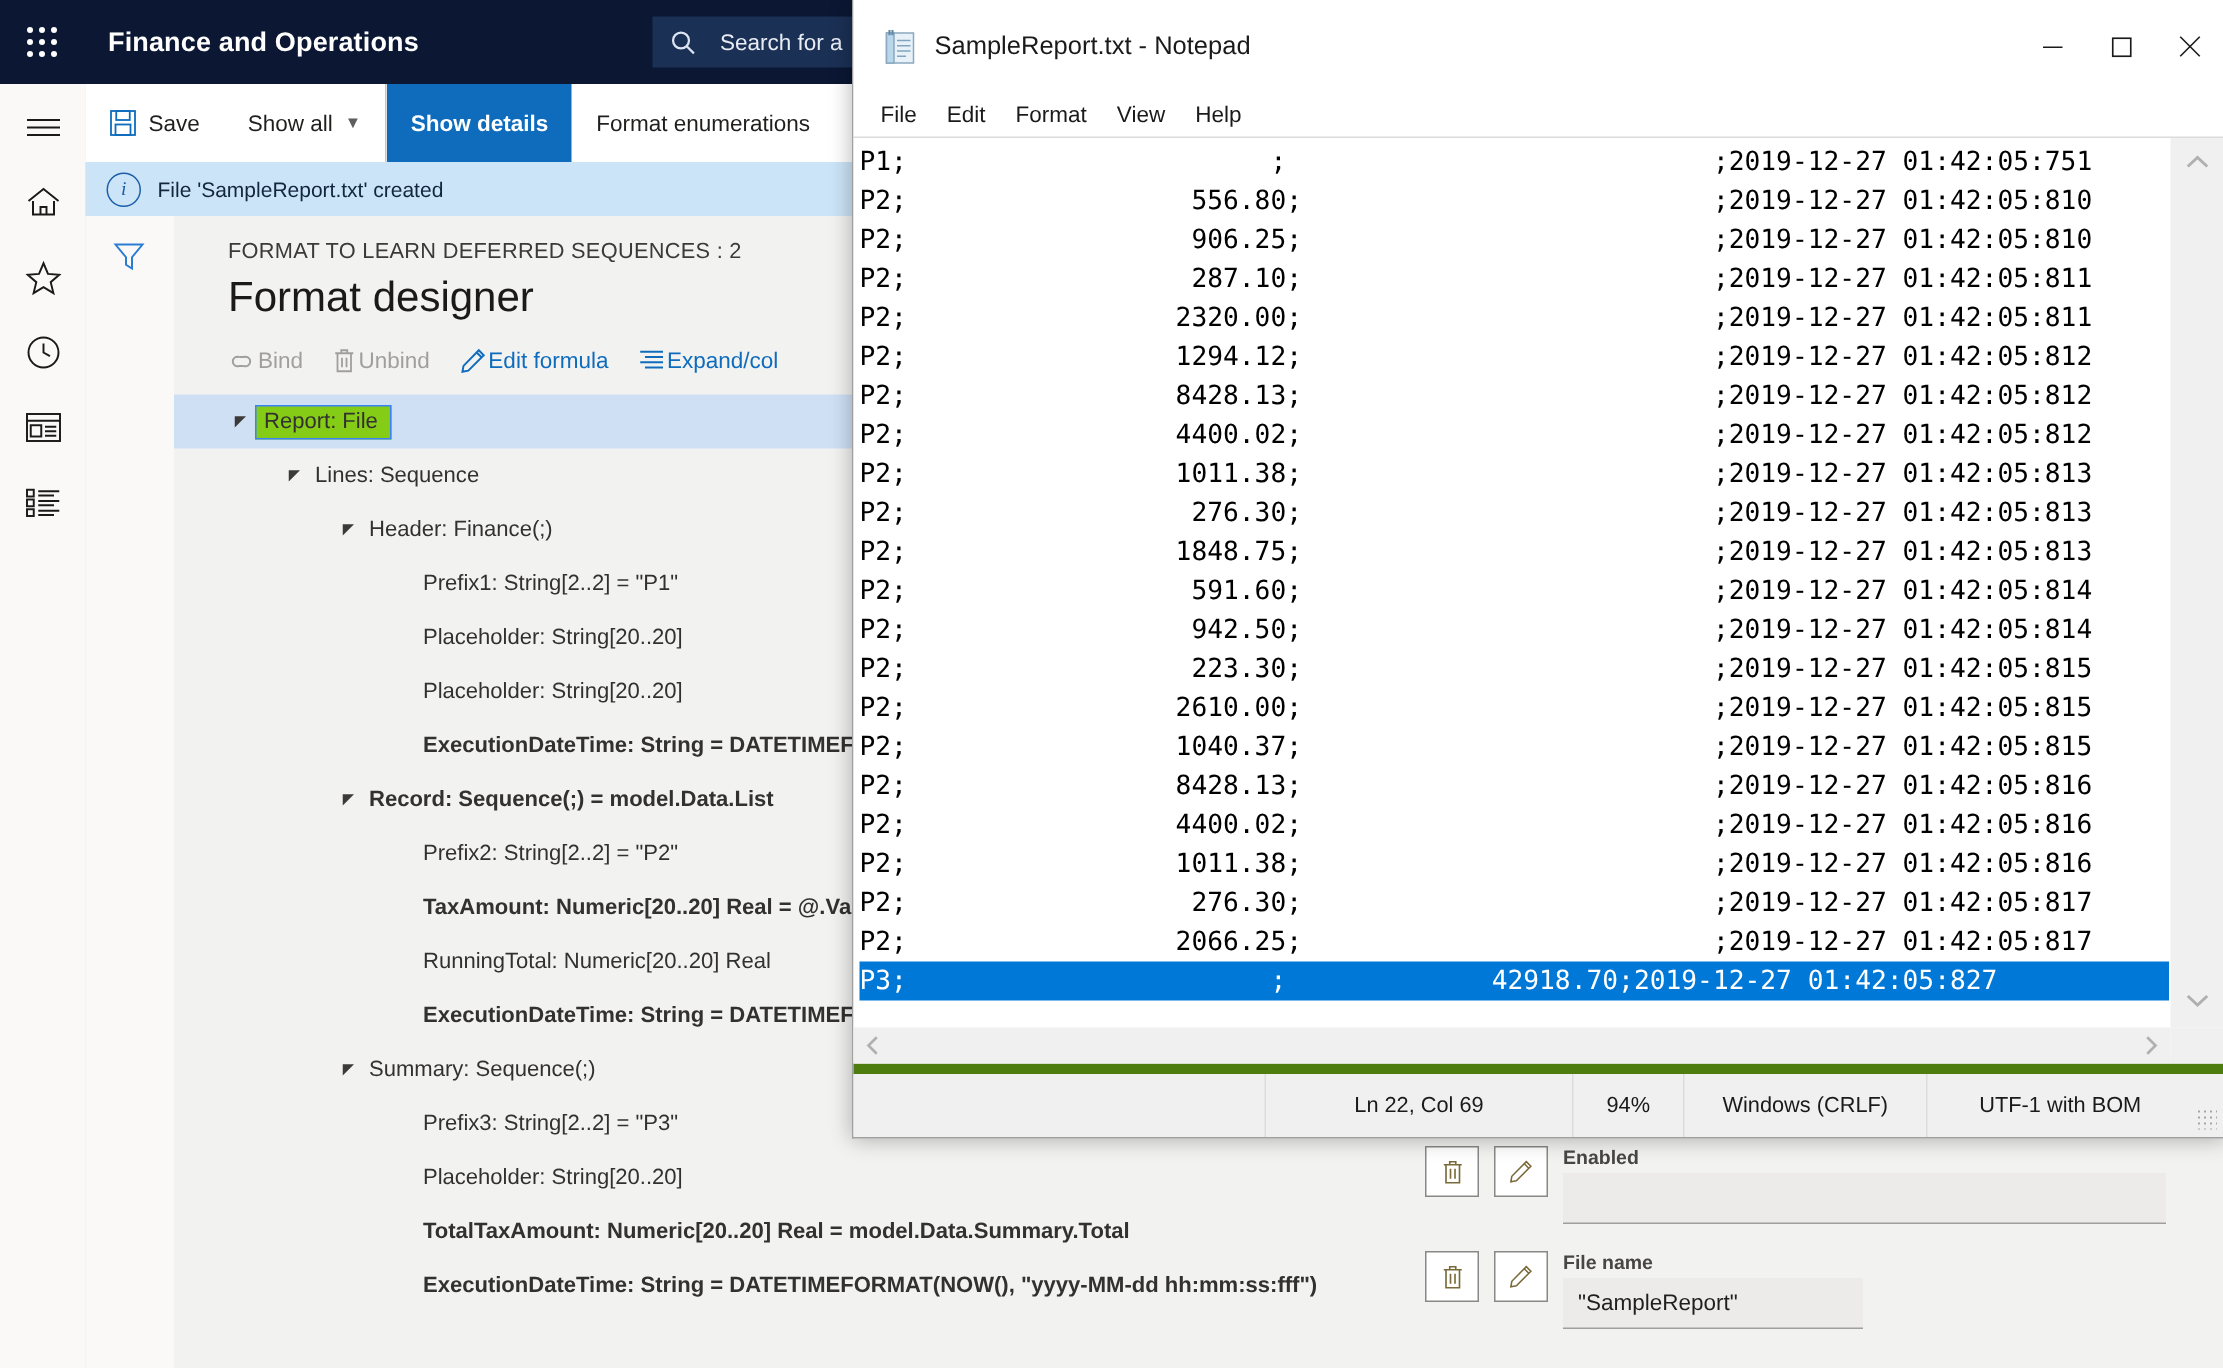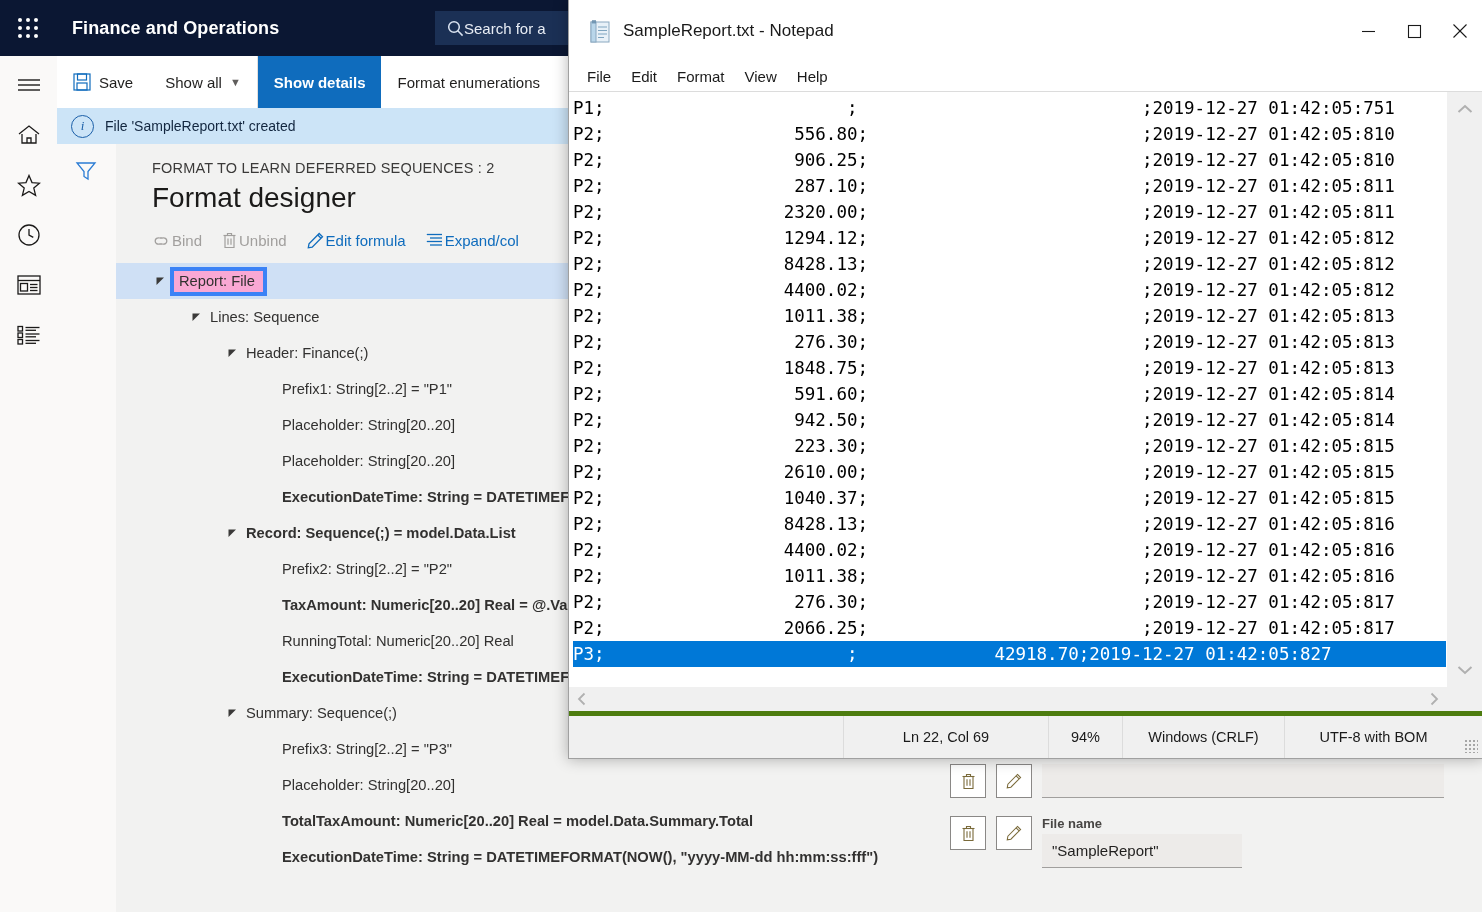--- a/index.html
+++ b/index.html
@@ -17,21 +17,21 @@
     position:absolute;left:0;top:0;width:1482px;height:56px;
     background:#0b1733;display:flex;align-items:center;
   }
   .waffle{width:56px;height:56px;display:flex;align-items:center;justify-content:center;cursor:pointer;}
   .waffle-grid{display:grid;grid-template-columns:repeat(3,4px);grid-template-rows:repeat(3,4px);gap:4px;}
   .waffle-grid i{display:block;width:4px;height:4px;background:#fff;border-radius:50%;}
   .fo-title{color:#fff;font-size:18px;font-weight:bold;margin-left:16px;letter-spacing:.1px;}
   .fo-search{
     position:absolute;left:435px;top:11px;height:34px;width:190px;
     background:#1b3055;display:flex;align-items:center;padding:0 12px;box-sizing:border-box;
-    color:#e8edf5;font-size:15px;gap:0;cursor:text;
+    color:#e8edf5;font-size:15px;gap:16px;cursor:text;
   }
   .fo-search svg{flex:0 0 auto;}
 
   .fo-leftrail{
     position:absolute;left:0;top:56px;width:57px;height:856px;
     background:#faf9f8;border-right:1px solid #e3e1df;
   }
   .rail-btn{width:57px;height:50px;display:flex;align-items:center;justify-content:center;cursor:pointer;}
   .rail-btn:first-child{margin-top:4px;}
 
@@ -71,21 +71,21 @@
   .tb-item.disabled{color:#a19f9d;cursor:default;}
 
   .tree{margin-top:14px;font-size:14.7px;color:#323130;}
   .tree-row{height:36px;display:flex;align-items:center;padding-left:36px;white-space:nowrap;}
   .tree-row.selected{background:#cfe0f5;}
   .tw{width:16px;flex:0 0 16px;display:flex;align-items:center;justify-content:center;margin-right:6px;cursor:pointer;}
   .tw svg{display:block;}
   .tw.empty{visibility:hidden;}
   .node-label.bold{font-weight:bold;}
   .node-label.boxed{
-    border:4px solid #3b82f6;background:#f9a8d4;padding:2px 8px 3px 5px;margin-left:-4px;
+    border:1px solid #3b82f6;background:#84cc16;padding:2px 8px 3px 5px;margin-left:-4px;
   }
 
   .prop-panel{position:absolute;left:950px;top:764px;width:532px;}
   .prop-row{display:flex;align-items:flex-start;gap:10px;margin-bottom:18px;}
   .icon-btn{
     width:36px;height:34px;border:1px solid #8a8886;background:#fff;
     display:flex;align-items:center;justify-content:center;cursor:pointer;box-sizing:border-box;
   }
   .prop-field{flex:1;}
   .prop-label{font-size:13px;color:#484644;font-weight:bold;margin-bottom:3px;}
@@ -131,21 +131,21 @@
     display:flex;flex-direction:column;align-items:center;justify-content:space-between;cursor:pointer;
   }
   .np-vscroll .arrow{padding:8px 0;}
   .np-hscroll{
     position:absolute;left:0;right:36px;bottom:0;height:24px;background:#f0f0f0;
     display:flex;align-items:center;justify-content:space-between;padding:0 8px;box-sizing:border-box;cursor:pointer;
   }
   .np-corner{position:absolute;right:0;bottom:0;width:36px;height:24px;background:#f0f0f0;}
 
   .np-status{
-    height:42px;flex:0 0 auto;background:#f0f0f0;border-top:5px solid #4d7c0f;
+    height:42px;flex:0 0 auto;background:#f0f0f0;border-top:7px solid #4d7c0f;
     display:flex;align-items:center;justify-content:flex-end;font-size:14.5px;color:#1a1a1a;
   }
   .st-cell{height:42px;display:flex;align-items:center;justify-content:center;border-left:1px solid #dcdcdc;padding:0 14px;box-sizing:border-box;}
   .st-cell.ln{width:205px;}
   .st-cell.zoom{width:74px;}
   .st-cell.eol{width:162px;}
   .st-cell.enc{width:178px;}
   .grip{width:14px;height:14px;margin:0 5px 0 2px;align-self:flex-end;margin-bottom:5px;
     background-image:radial-gradient(#a6a6a6 34%,transparent 36%);
     background-size:4px 4px;}
@@ -409,20 +409,21 @@
             <line x1="9" y1="6.2" x2="9" y2="12.8"></line>
           </svg>
         </div>
         <div class="icon-btn">
           <svg width="16" height="16" viewBox="0 0 17 17" fill="none" stroke="#7a6a3a" stroke-width="1.1">
             <path d="M12.2 1.5 L15.5 4.8 L5.2 15.1 L1.3 15.8 L2 11.9 Z"></path>
             <line x1="10.8" y1="3" x2="14" y2="6.2"></line>
           </svg>
         </div>
         <div class="prop-field">
+          <div class="prop-label">Enabled</div>
           <div class="prop-input wide"></div>
         </div>
       </div>
       <div class="prop-row">
         <div class="icon-btn">
           <svg width="15" height="17" viewBox="0 0 15 17" fill="none" stroke="#7a6a3a" stroke-width="1.1">
             <path d="M1.5 3.5 H13.5"></path>
             <path d="M5.5 3.5 V1.5 H9.5 V3.5"></path>
             <path d="M3 3.5 V15.5 H12 V3.5"></path>
             <line x1="6" y1="6.2" x2="6" y2="12.8"></line>
@@ -513,16 +514,16 @@
         <path d="M2.5 1.5 L8 7 L2.5 12.5" fill="none" stroke="#b0b0b0" stroke-width="1.8"></path>
         </svg>
     </div>
     <div class="np-corner"></div>
   </div>
 
   <div class="np-status">
     <div class="st-cell ln">Ln 22, Col 69</div>
     <div class="st-cell zoom">94%</div>
     <div class="st-cell eol">Windows (CRLF)</div>
-    <div class="st-cell enc">UTF-8 with BOM</div>
+    <div class="st-cell enc">UTF-1 with BOM</div>
     <div class="grip"></div>
   </div>
 </div>
 
 </body></html>

